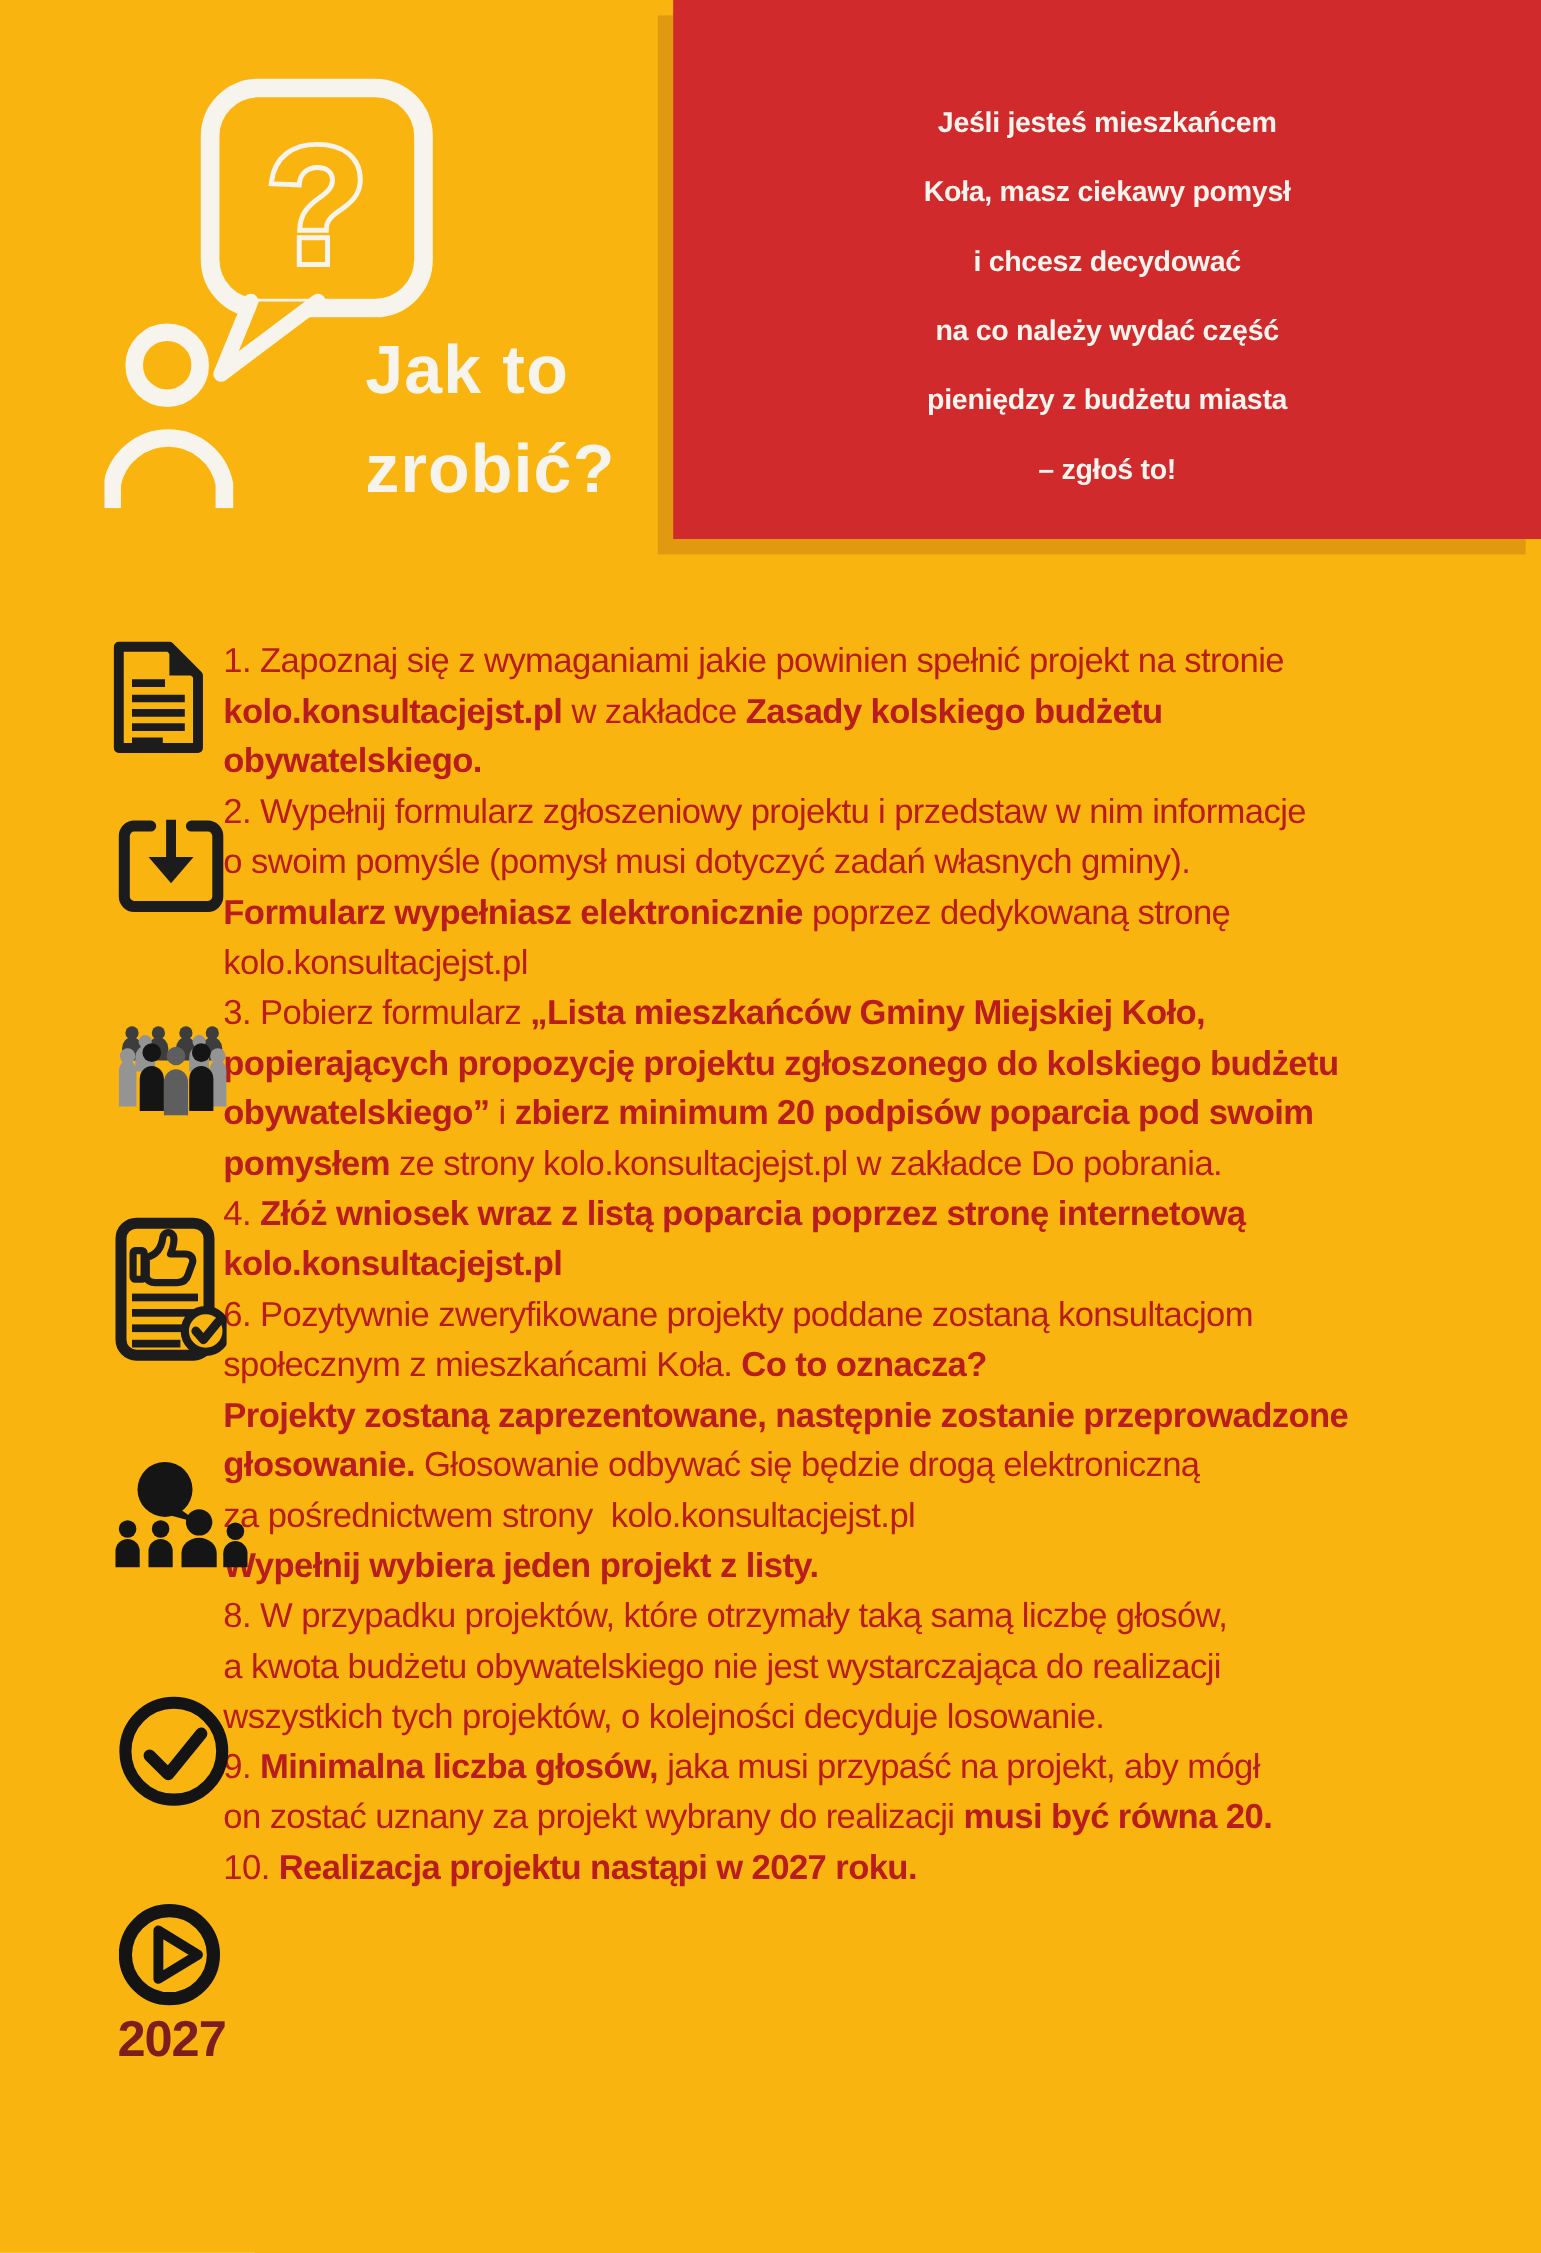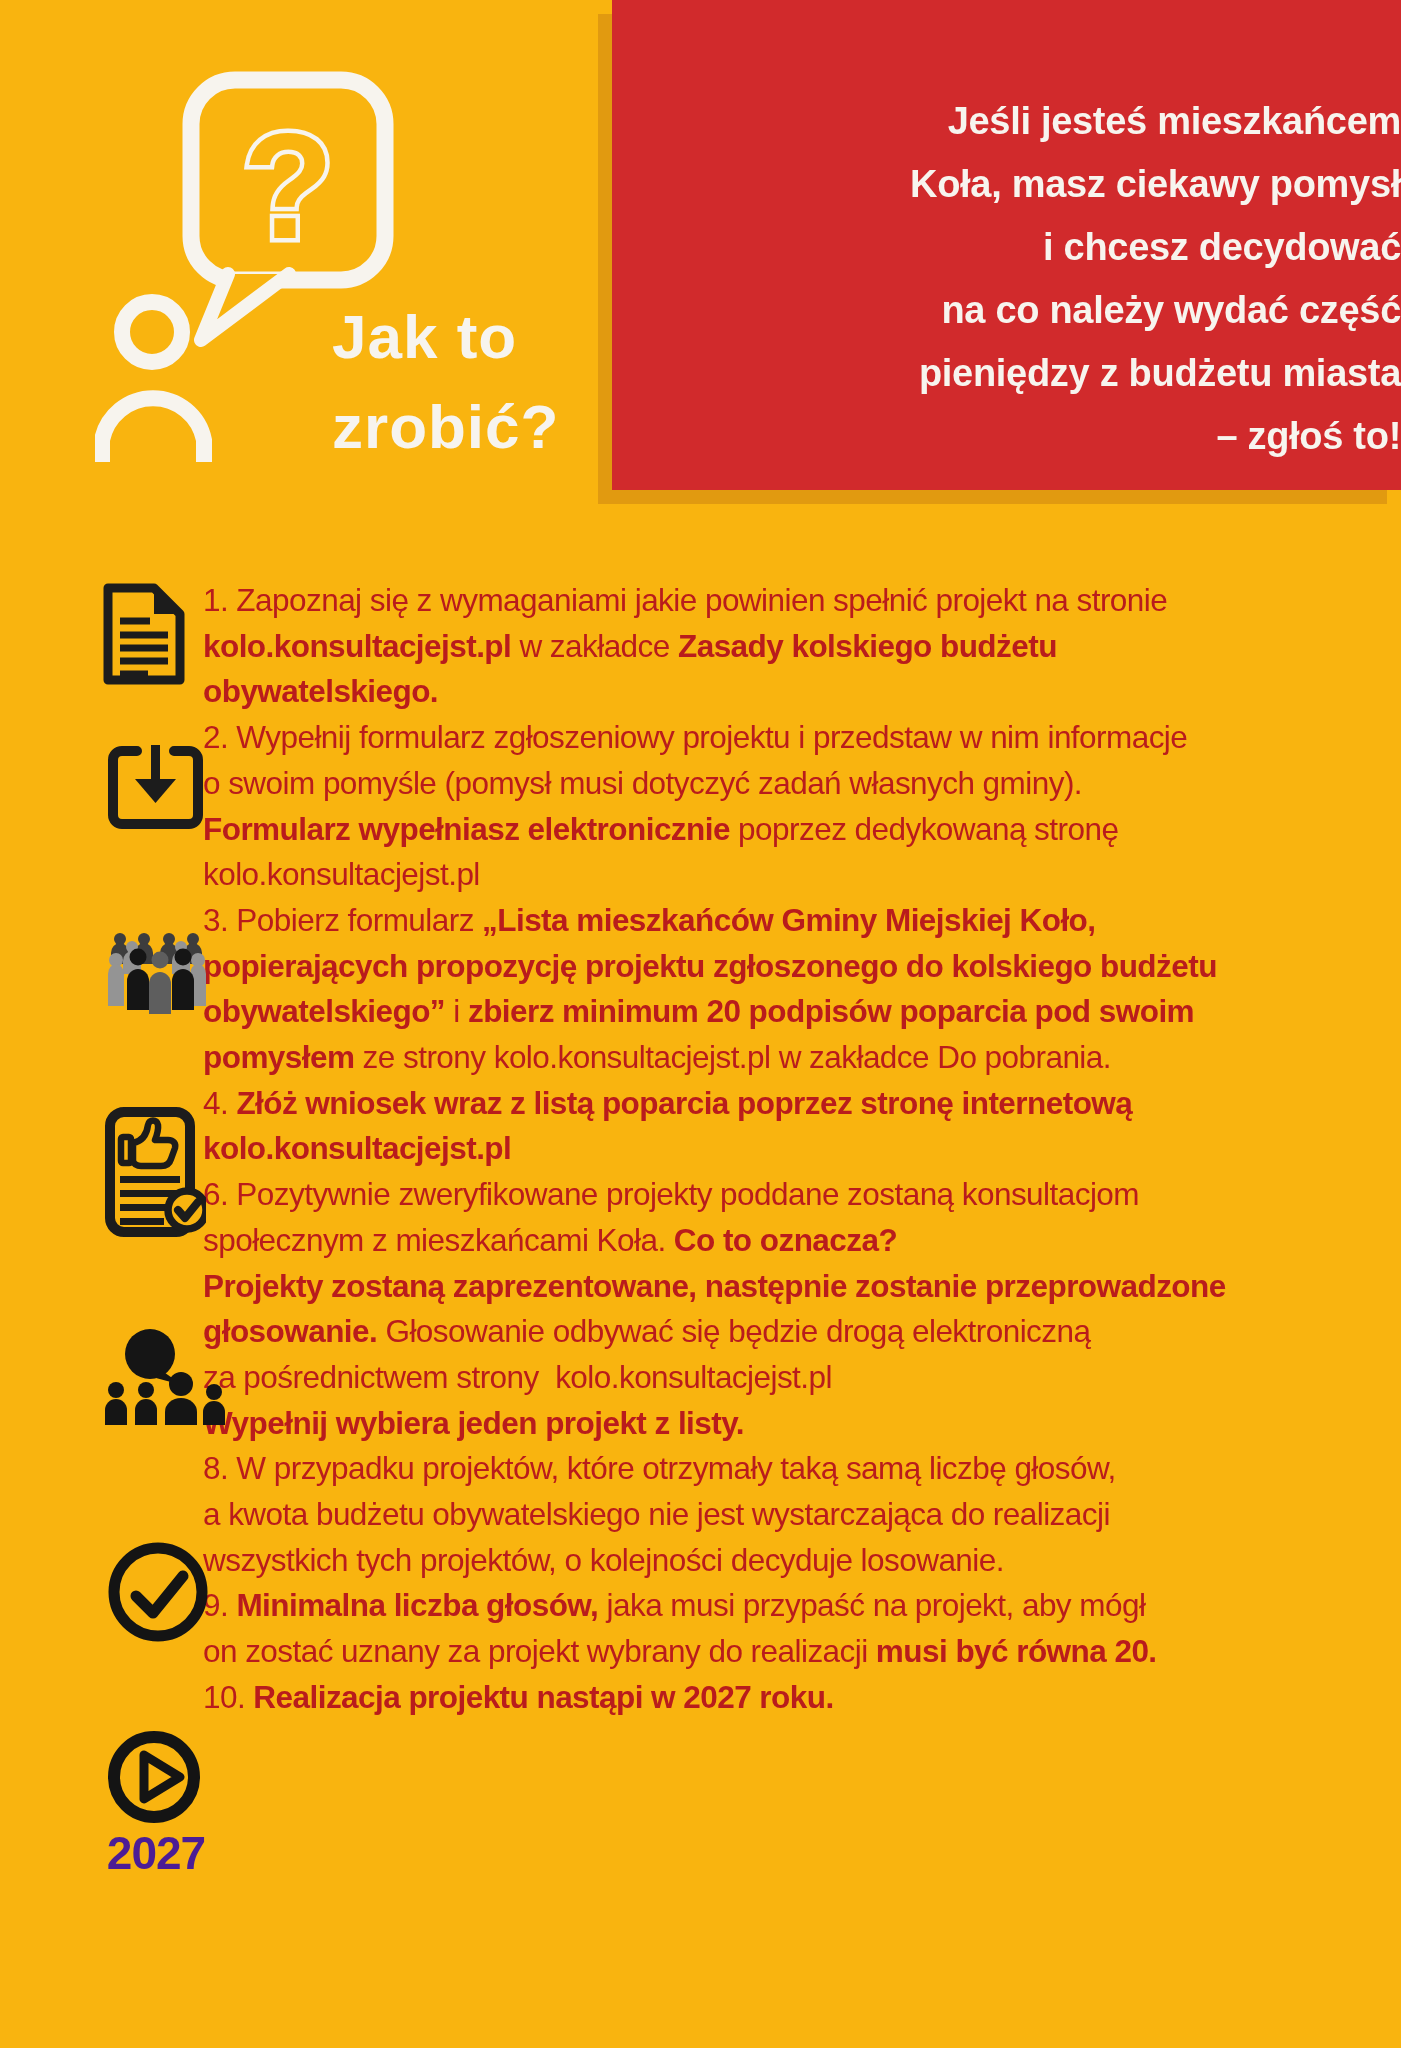--- a/index.html
+++ b/index.html
@@ -17,39 +17,39 @@
     font-size:62px;line-height:90px;font-weight:bold;
     color:#F7F4EE;white-space:pre-line;letter-spacing:1px;margin-left:32px;
   }
   
   #intro-banner{
     position:absolute;left:612px;top:0;width:789px;height:490px;
     background:#D12A2C;
     box-shadow:-14px 14px 0 0 #E19A10;
   }
   #intro-text{
-    position:absolute;left:0;top:90px;width:100%;
-    text-align:right;color:#F7F4EE;
-    font-size:38px;line-height:63px;font-weight:bold;
+    position:absolute;left:0;top:80px;width:100%;
+    text-align:center;color:#F7F4EE;
+    font-size:26px;line-height:63px;font-weight:bold;
     letter-spacing:-0.3px;white-space:pre-line;
   }
   
   #steps{
     position:absolute;left:203px;top:578px;width:1190px;
     color:#b91c1c;
     font-size:31.5px;line-height:45.7px;letter-spacing:-0.55px;
   }
   .step{white-space:pre;}
   .step .b{font-weight:bold;}
   
   .icn{position:absolute;}
   #year-label{
     position:absolute;left:100px;top:1826px;width:112px;
     text-align:center;
-    font-size:46px;font-weight:bold;color:#4c1d95;letter-spacing:-1px;
+    font-size:46px;font-weight:bold;color:#7f1d1d;letter-spacing:-1px;
   }
 </style>
 </head>
 <body>
 
 <div id="poster">
 
   <div id="intro-banner">
     <div id="intro-text">Jeśli jesteś mieszkańcem
 Koła, masz ciekawy pomysł

